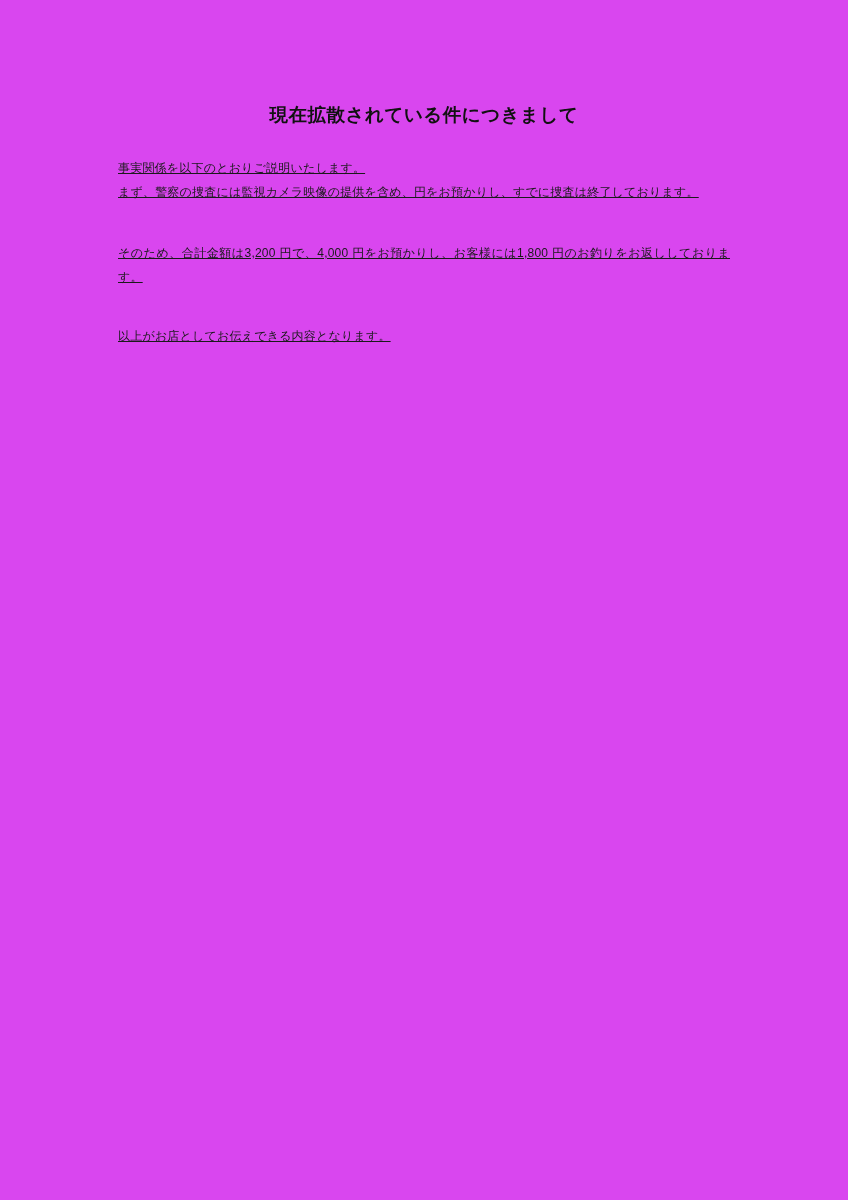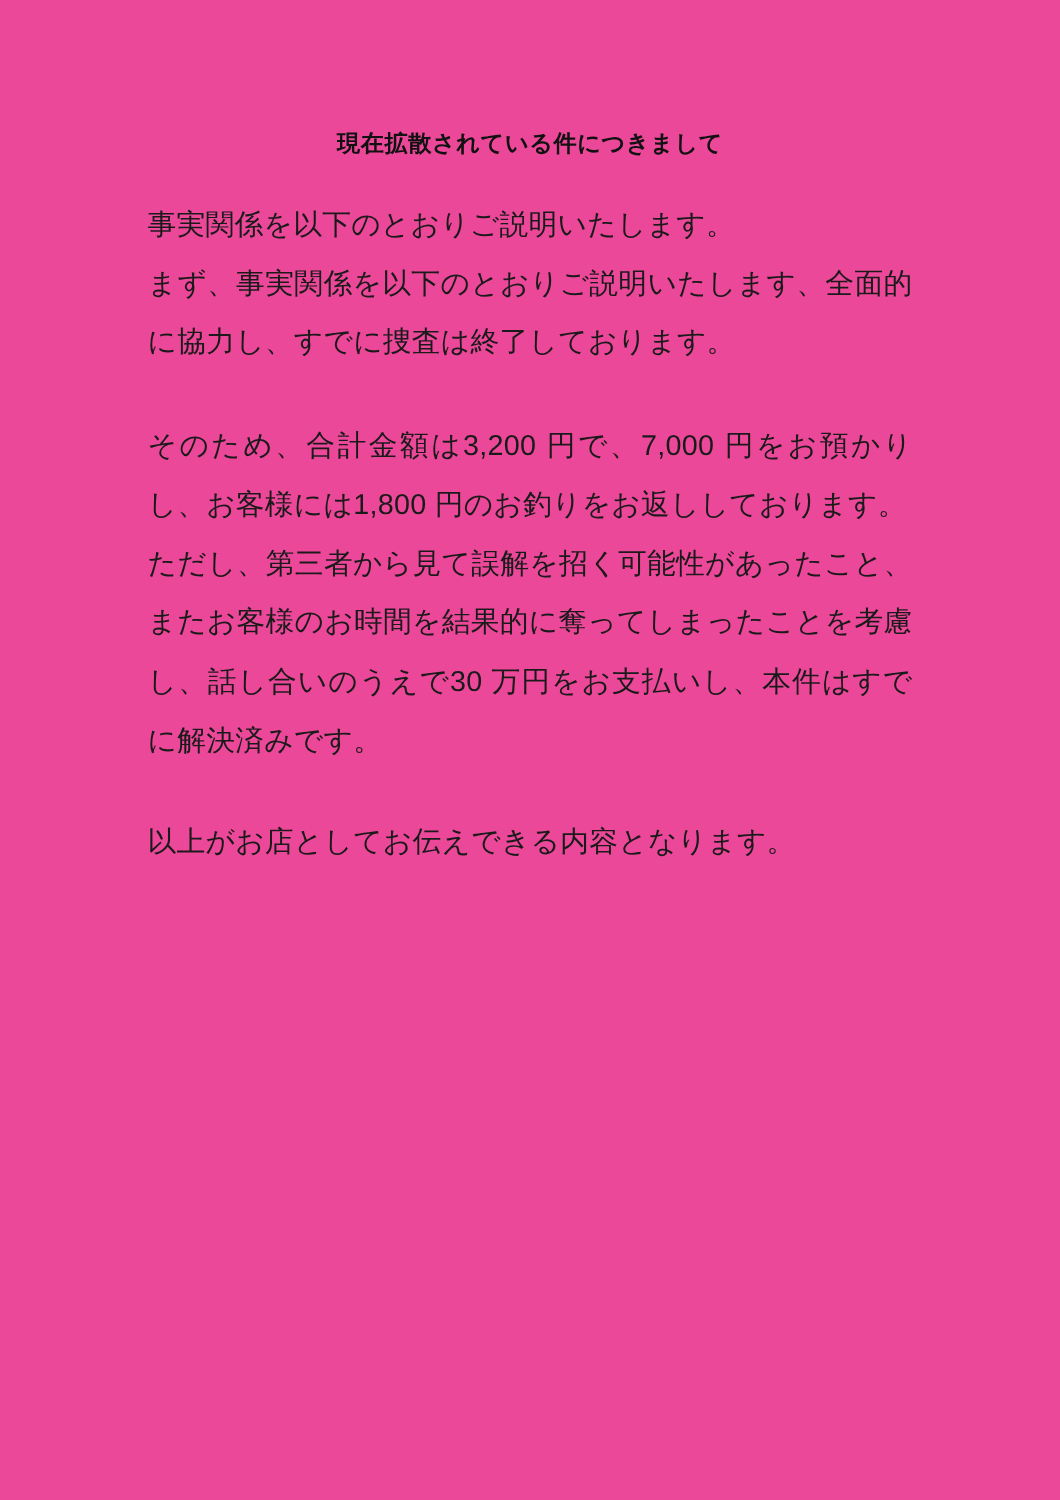--- a/index.html
+++ b/index.html
@@ -13,36 +13,37 @@
     font-family: "Liberation Sans", "DejaVu Sans", sans-serif;
     color: #1a1a1a;
     -webkit-font-smoothing: antialiased;
   }
   .page {
     box-sizing: border-box;
     width: 848px;
     height: 1200px;
     padding: 100px 118px 40px 118px;
     position: relative;
-    background: #ec4899;
+    background: #d946ef;
   }
   .doc-title {
     text-align: center;
     font-size: 18.5px;
     font-weight: 700;
     letter-spacing: 0.5px;
     line-height: 1.6;
     margin: 0 0 26px 0;
     color: #111111;
   }
   .body-block {
-    font-size: 23px;
+    font-size: 12px;
     line-height: 2.05;
     letter-spacing: 0.2px;
     color: #1a1a1a;
+    text-decoration: underline;
   }
   .para {
     margin: 0;
     text-align: justify;
     text-justify: inter-ideograph;
   }
   .spacer {
     height: 36px;
   }
   .spacer-small {
@@ -53,29 +54,28 @@
 <body>
 
 <div class="page">
 
   <h1 class="doc-title">現在拡散されている件につきまして</h1>
 
   <div class="body-block">
 
     <p class="para">事実関係を以下のとおりご説明いたします。</p>
 
-    <p class="para">まず、事実関係を以下のとおりご説明いたします、全面的に協力し、すでに捜査は終了しております。</p>
+    <p class="para">まず、警察の捜査には監視カメラ映像の提供を含め、円をお預かりし、すでに捜査は終了しております。</p>
 
     <div class="spacer"></div>
 
 
 
-    <p class="para">そのため、合計金額は3,200 円で、7,000 円をお預かりし、お客様には1,800 円のお釣りをお返ししております。</p>
+    <p class="para">そのため、合計金額は3,200 円で、4,000 円をお預かりし、お客様には1,800 円のお釣りをお返ししております。</p>
 
 
-    <p class="para">ただし、第三者から見て誤解を招く可能性があったこと、またお客様のお時間を結果的に奪ってしまったことを考慮し、話し合いのうえで30 万円をお支払いし、本件はすでに解決済みです。</p>
 
     <div class="spacer-small"></div>
 
     <p class="para">以上がお店としてお伝えできる内容となります。</p>
 
   </div>
 </div>
 
 </body></html>

